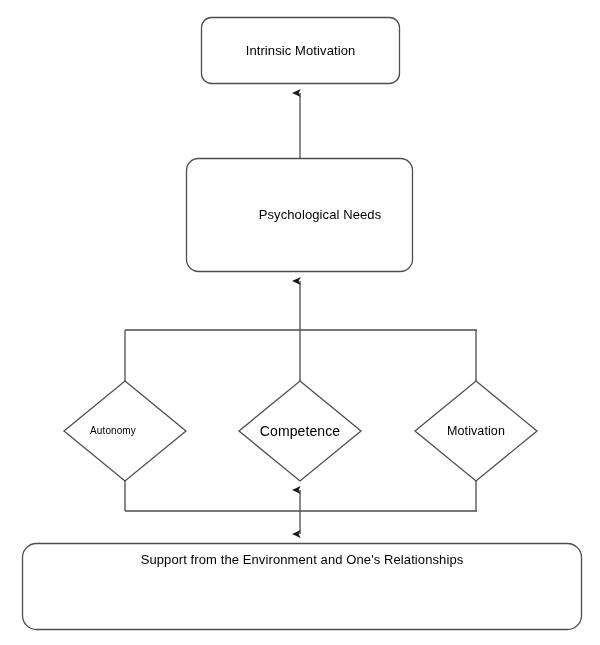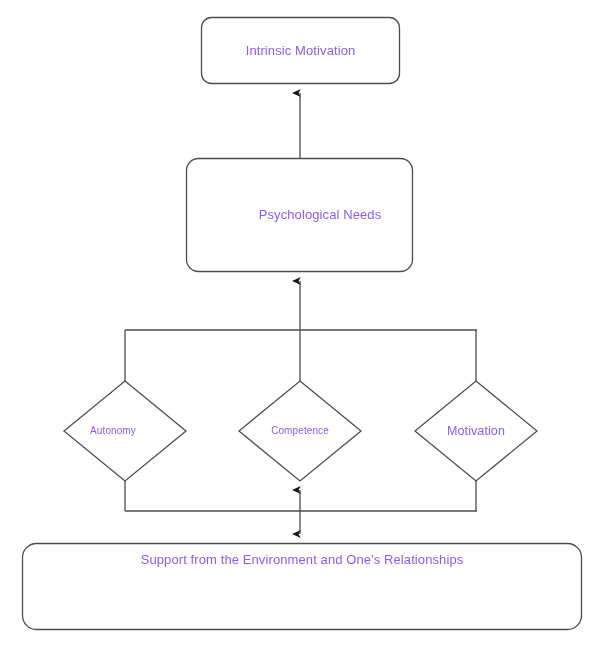--- a/index.html
+++ b/index.html
@@ -30,30 +30,30 @@
   }
   .node-label {
     position: absolute;
     display: flex;
     align-items: center;
     justify-content: center;
     text-align: center;
     font-family: "Liberation Sans", "DejaVu Sans", sans-serif;
     font-size: 13px;
     line-height: 16px;
-    color: #8b5cf6;
+    color: #000000;
     letter-spacing: 0.1px;
     white-space: nowrap;
     pointer-events: none;
     border-radius: 21px;
   }
   .label-intrinsic  { left: 201px; top: 17px;  width: 199px; height: 67px; }
   .label-psych      { left: 186px; top: 158px; width: 268px; height: 114px; }
   .label-autonomy   { left: 52px;  top: 381px; width: 122px; height: 100px; font-size: 10px; }
-  .label-competence { left: 239px; top: 381px; width: 122px; height: 100px; font-size: 10px; }
+  .label-competence { left: 239px; top: 381px; width: 122px; height: 100px; font-size: 14px; }
   .label-related    { left: 415px; top: 381px; width: 122px; height: 100px; font-size: 12.5px; }
   .label-support    { left: 22px;  top: 516px; width: 560px; height: 87px; }
 </style>
 </head>
 <body>
 
 <div id="diagram-canvas">
 
   <svg id="diagram-svg" viewBox="0 0 600 645" xmlns="http://www.w3.org/2000/svg">
     <defs>

